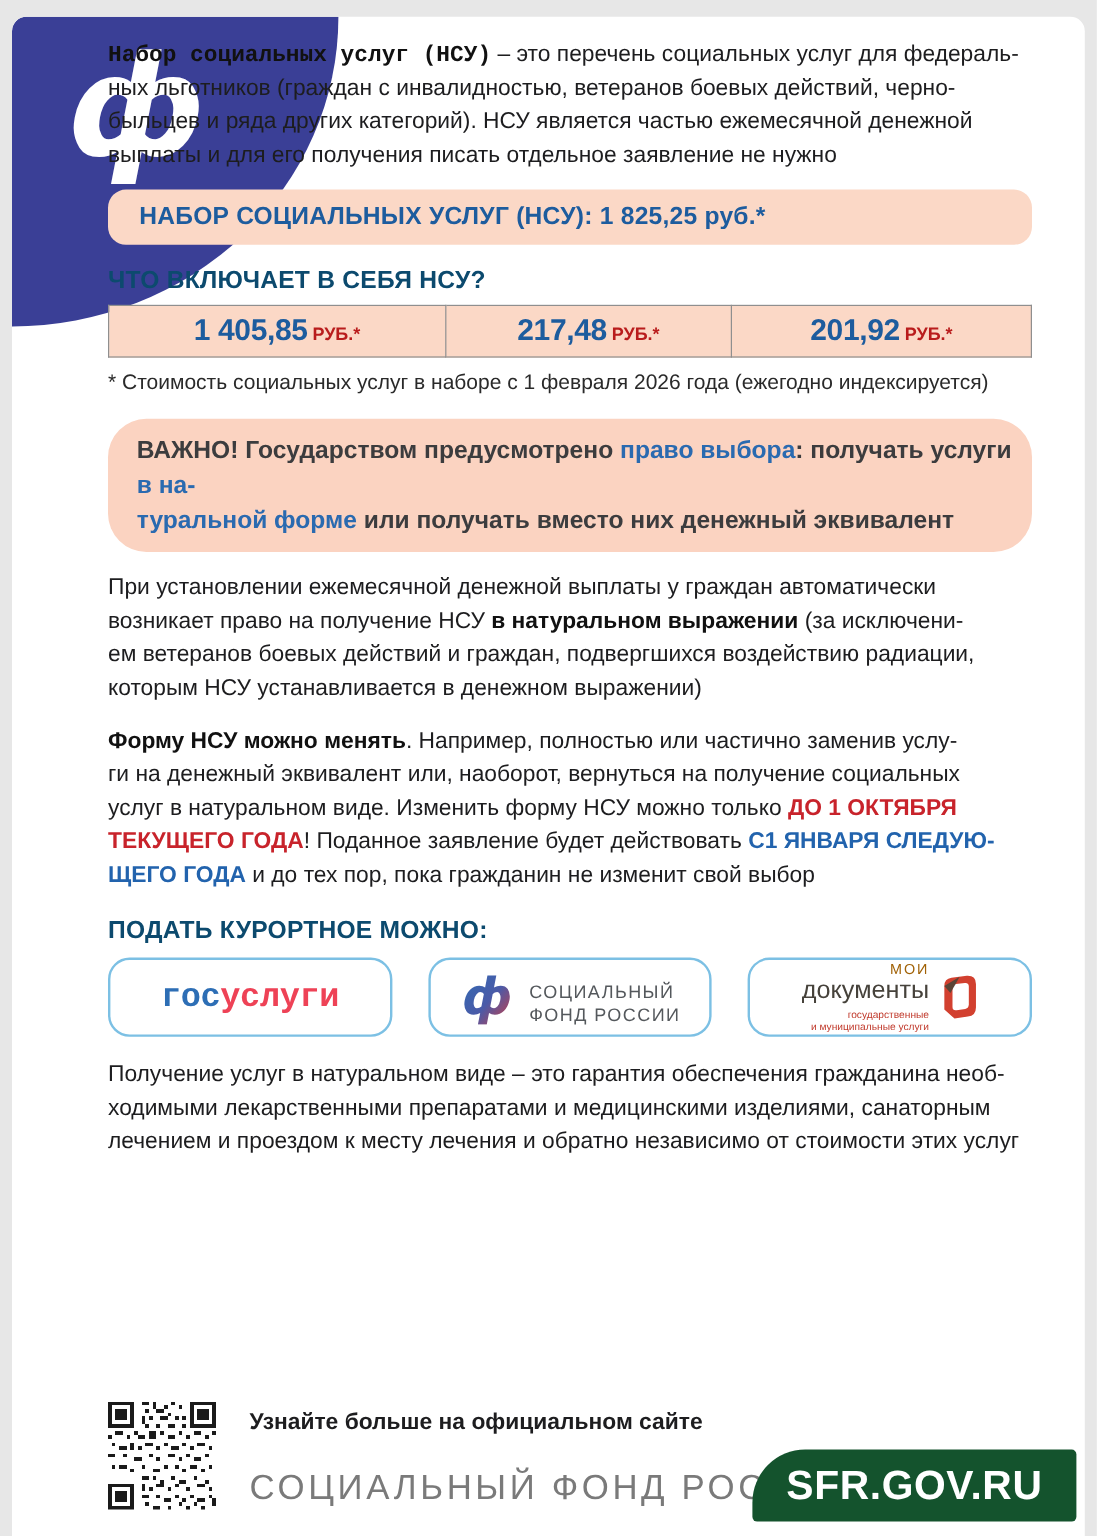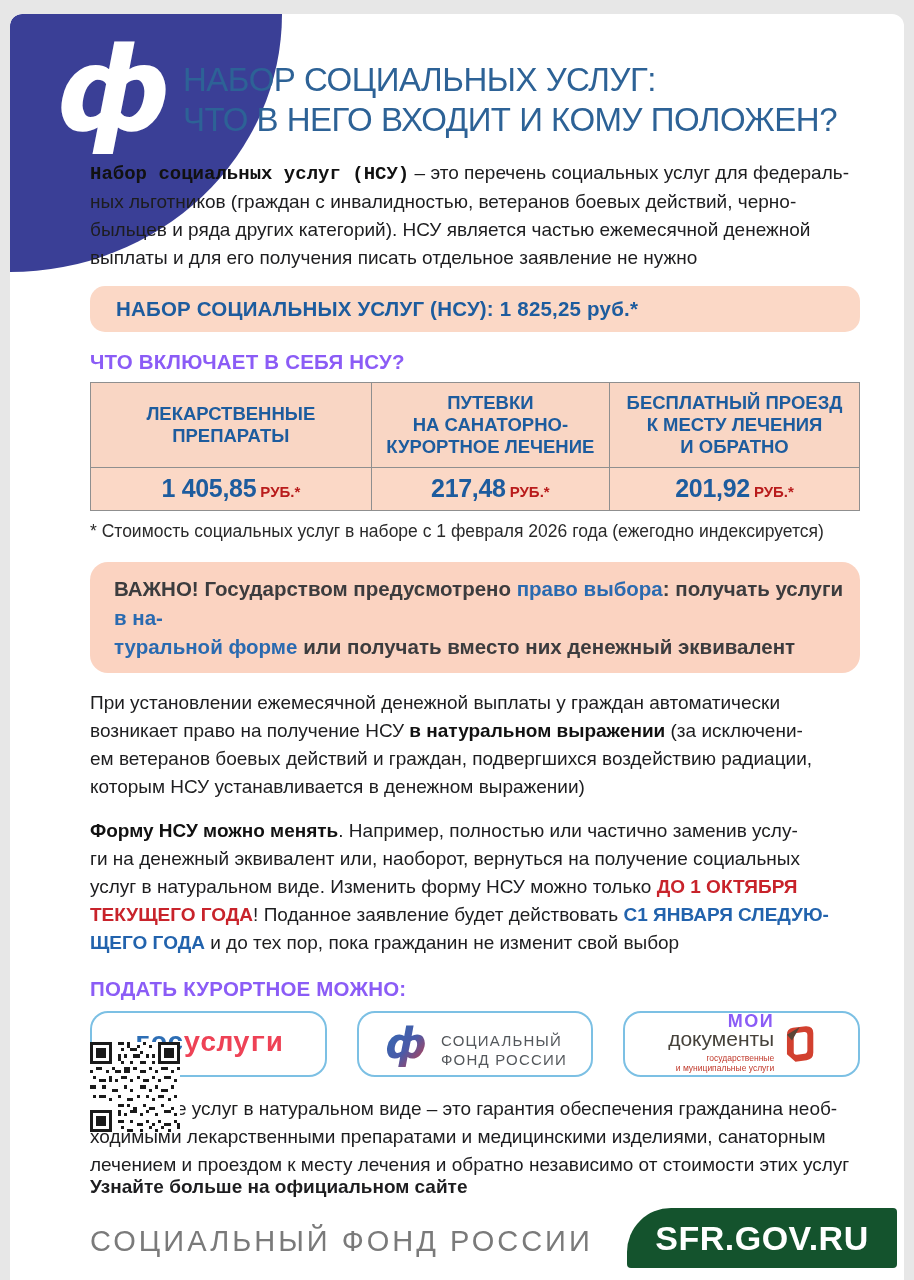--- a/index.html
+++ b/index.html
@@ -38,21 +38,21 @@
   .intro{margin:18px 0 0 0;font-size:19px;line-height:28px;color:#1d1d1f;}
   .intro b{color:#111;font-family:Liberation Mono, monospace;}
 
   .banner{
     margin-top:14px;background:#fbd8c6;border-radius:15px;
     padding:11px 20px 11px 26px;
     color:#1d5c9e;font-weight:bold;font-size:20.5px;letter-spacing:0.2px;
   }
 
   .section-heading{
-    margin:18px 0 0 0;font-size:20.5px;font-weight:bold;color:#8b5cf6;letter-spacing:0.2px;
+    margin:18px 0 0 0;font-size:20.5px;font-weight:bold;color:#0c4a6e;letter-spacing:0.2px;
   }
 
   table.nsu{
     margin-top:8px;width:100%;border-collapse:collapse;
   }
   table.nsu th, table.nsu td{border:1px solid #8f8f8f;}
   table.nsu th{
     background:#f9d6c4;color:#1d5c9e;font-size:18.5px;font-weight:bold;
     line-height:22px;padding:9px 4px;text-align:center;vertical-align:middle;
   }
@@ -65,21 +65,21 @@
   td.desc.left2{padding-left:26px;}
   tr.price td{
     background:#fbd8c6;text-align:center;padding:6px 4px 7px;
   }
   .amount{font-size:25px;font-weight:bold;color:#1d5c9e;letter-spacing:-0.3px;}
   .unit{font-size:15px;font-weight:bold;color:#b91c1c;margin-left:4px;}
 
   .footnote{margin-top:10px;font-size:17.5px;color:#2a2a2a;}
 
   .important-box{
-    margin-top:20px;background:#fbd3c1;border-radius:18px;
+    margin-top:20px;background:#fbd3c1;border-radius:32px;
     padding:12px 16px 12px 24px;
     font-size:20.5px;line-height:29px;font-weight:bold;color:#3c3c3e;
   }
   .blue-text{color:#2a6ab0;}
 
   .para{margin:16px 0 0 0;font-size:19px;line-height:28px;color:#1d1d1f;}
   .para b{color:#111;}
   .red-bold{color:#c8232b;font-weight:bold;}
   .blue-bold{color:#2263ad;font-weight:bold;}
 
@@ -91,29 +91,29 @@
   }
   .gu-word{font-size:28px;font-weight:bold;letter-spacing:-0.3px;font-family:Liberation Mono, monospace;}
   .gu-blue{color:#2d6eb5;}
   .gu-red{color:#ee4256;}
   .sfr-text{
     margin-left:12px;font-size:15px;line-height:19px;letter-spacing:1.2px;
     color:#54585c;
     margin-top:12px;
   }
   .md-text{text-align:right;}
-  .md-moi{font-size:18px;font-weight:bold;color:#8b5cf6;letter-spacing:1.5px;line-height:13px;}
+  .md-moi{font-size:12px;font-weight:normal;color:#a16207;letter-spacing:1.5px;line-height:13px;}
   .md-doc{font-size:21px;color:#46423b;line-height:22px;}
   .md-sub{font-size:8.5px;color:#c0392b;line-height:10px;margin-top:3px;}
   .md-mark{margin-left:7px;}
 
   .closing{margin-top:18px;}
 
   .footer{
-    position:absolute;left:80px;bottom:22px;display:flex;gap:38px;align-items:flex-start;flex-direction:column;
+    position:absolute;left:80px;bottom:22px;display:flex;gap:28px;align-items:center;
   }
   .qr{width:90px;height:90px;}
   .qr-label{margin-top:6px;font-size:19px;font-weight:bold;color:#1d1d1f;}
   .org-name{
     margin-top:27px;font-size:29px;color:#7a7a7a;letter-spacing:3px;white-space:nowrap;
   }
   .site-box{
     position:absolute;right:7px;bottom:12px;width:270px;height:60px;
     background:#14532d;border-radius:44px 4px 4px 4px;
     display:flex;align-items:center;justify-content:center;cursor:pointer;
@@ -124,50 +124,39 @@
 <body>
 
 <div class="poster">
 
   <div class="corner">
     <div class="corner-logo">ф</div>
   </div>
 
   <div class="content">
 
-    <h1 class="title pre">НАБОР СОЦИАЛЬНЫХ УСЛУГ:
-ЧТО В НЕГО ВХОДИТ И КОМУ ПОЛОЖЕН?</h1>
 
     <p class="intro pre"><b>Набор социальных услуг (НСУ)</b><span> – это перечень социальных услуг для федераль-
 ных льготников (граждан с инвалидностью, ветеранов боевых действий, черно-
 быльцев и ряда других категорий). НСУ является частью ежемесячной денежной
 выплаты и для его получения писать отдельное заявление не нужно</span></p>
 
     <div class="banner">
       <span>НАБОР СОЦИАЛЬНЫХ УСЛУГ (НСУ): 1 825,25 руб.*</span>
     </div>
 
     <h2 class="section-heading">ЧТО ВКЛЮЧАЕТ В СЕБЯ НСУ?</h2>
 
     <table class="nsu">
       <colgroup>
         <col style="width:36.5%">
           <col style="width:31%">
           <col style="width:32.5%">
       </colgroup>
       <tbody>
-          <tr>
-        <th class="pre">ЛЕКАРСТВЕННЫЕ ПРЕПАРАТЫ</th>
-        <th class="pre">ПУТЕВКИ
-НА САНАТОРНО-
-КУРОРТНОЕ ЛЕЧЕНИЕ</th>
-        <th class="pre">БЕСПЛАТНЫЙ ПРОЕЗД
-К МЕСТУ ЛЕЧЕНИЯ
-И ОБРАТНО</th>
-      </tr>
       <tr class="price">
         <td><span class="amount">1 405,85</span><span class="unit">РУБ.*</span></td>
         <td><span class="amount">217,48</span><span class="unit">РУБ.*</span></td>
         <td><span class="amount">201,92</span><span class="unit">РУБ.*</span></td>
       </tr>
     </tbody>
       </table>
 
     <p class="footnote">* Стоимость социальных услуг в наборе с 1 февраля 2026 года (ежегодно индексируется)</p>
 

